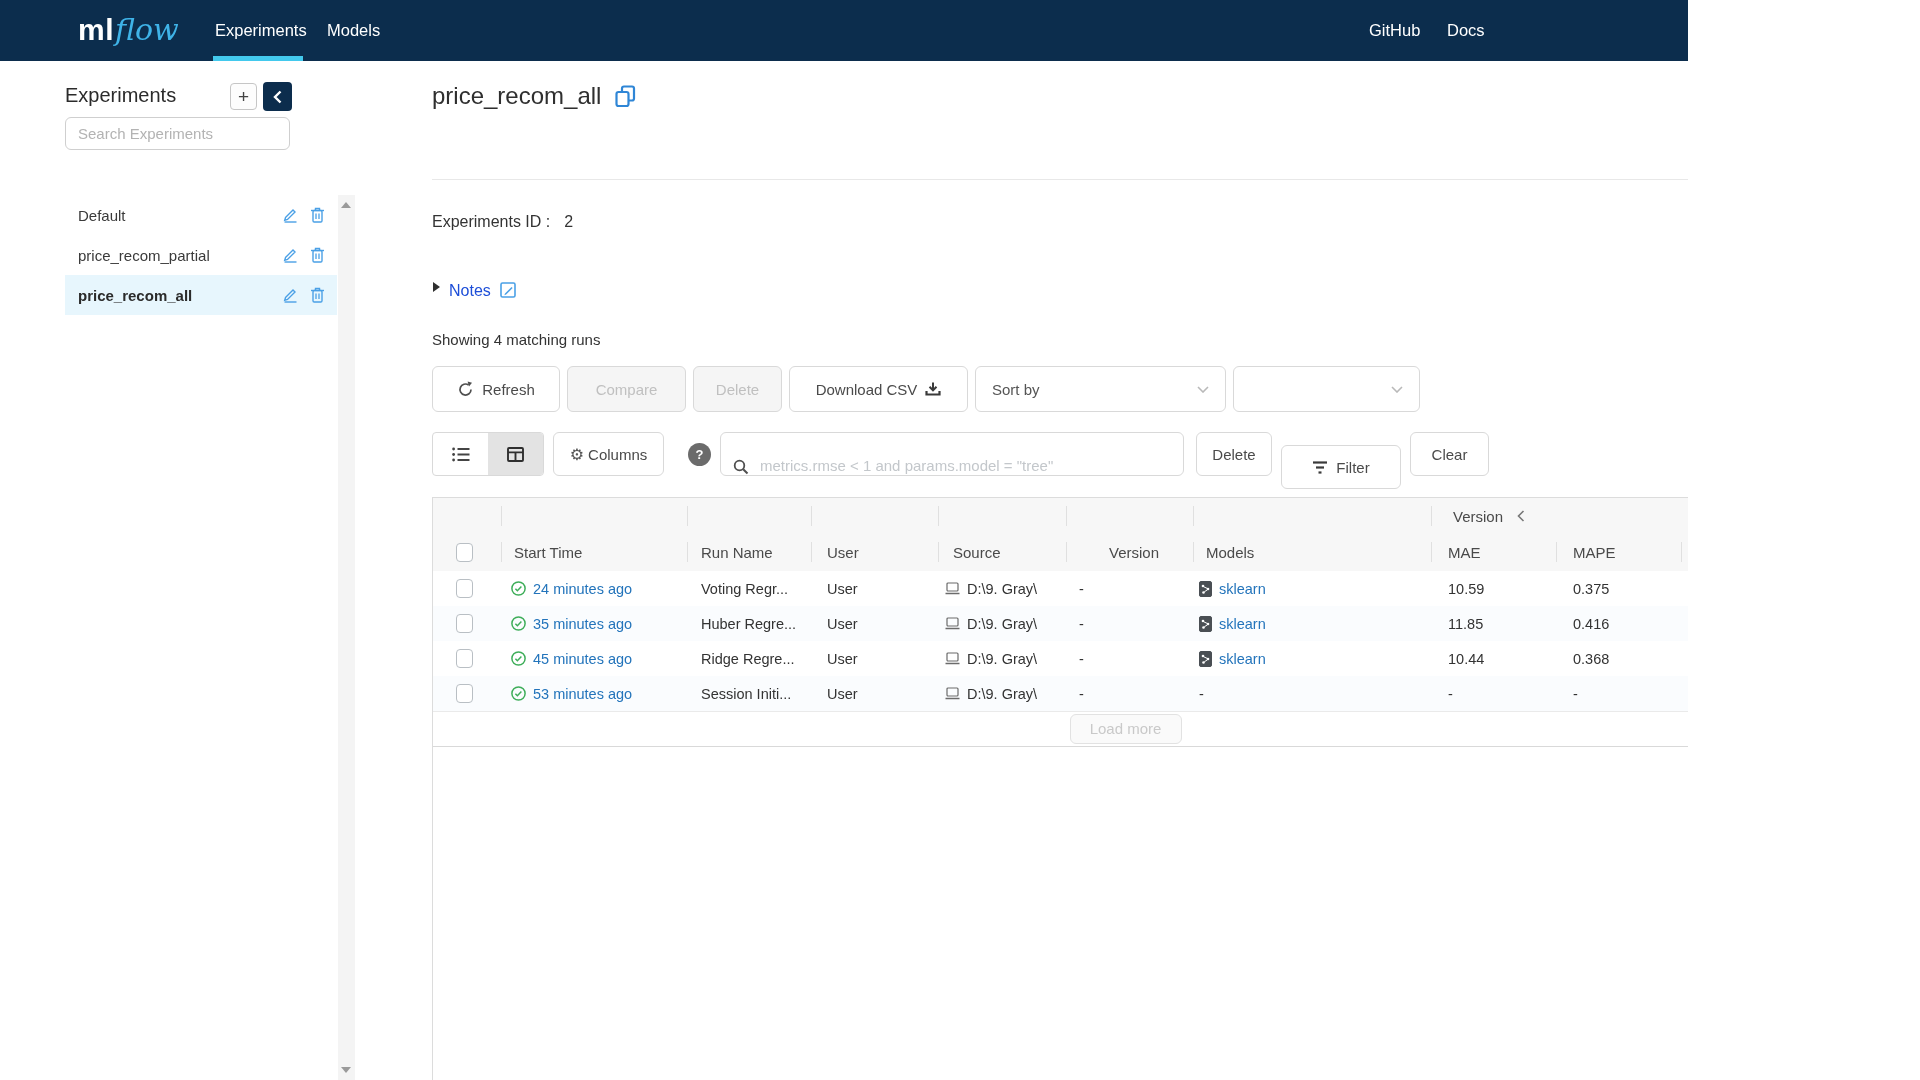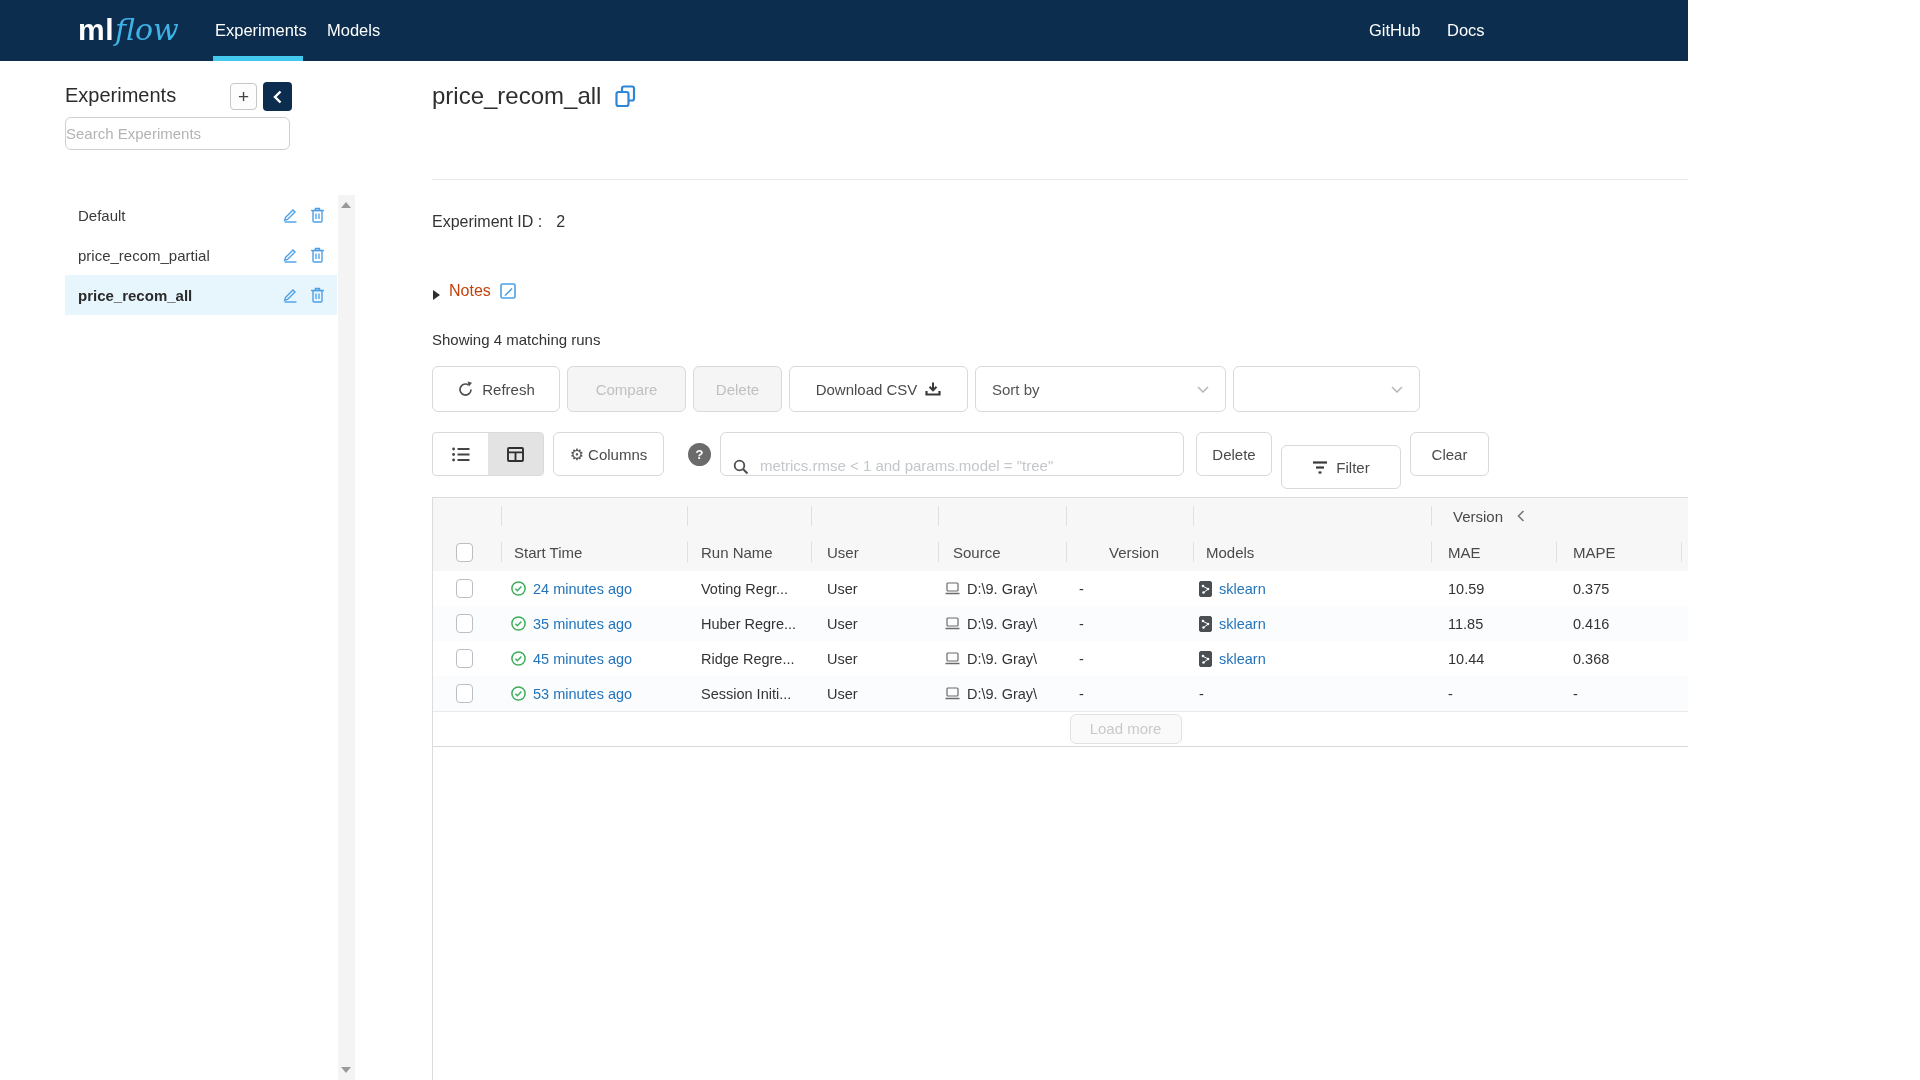--- a/index.html
+++ b/index.html
@@ -15,42 +15,42 @@
   .nav-underline{position:absolute;top:56px;height:5px;background:#43c9ed;}
   .nav-link{position:absolute;top:0;height:61px;display:flex;align-items:center;color:#fff;font-size:16.5px;cursor:pointer;}
 
   
   .sb-title{position:absolute;left:65px;top:84px;font-size:20px;color:#2b2b2b;}
   .sb-add{position:absolute;left:230px;top:83px;width:27px;height:27px;border:1px solid #c6c6c6;border-radius:4px;
           background:#fdfdfd;display:flex;align-items:center;justify-content:center;font-size:19px;color:#444;box-sizing:border-box;}
   .sb-collapse{position:absolute;left:263px;top:82px;width:29px;height:29px;background:#0c2d4d;border-radius:4px;
           display:flex;align-items:center;justify-content:center;}
   .sb-search{position:absolute;left:65px;top:117px;width:225px;height:33px;border:1px solid #cfcfcf;border-radius:6px;
-          box-sizing:border-box;padding:0 0;font-size:15px;color:#ec4899;outline:none;font-family:"Liberation Sans",sans-serif;}
+          box-sizing:border-box;padding:0 12px;font-size:15px;color:#ec4899;outline:none;font-family:"Liberation Sans",sans-serif;}
   .sb-search::placeholder{color:#b3b3b3;}
   .sb-item{position:absolute;left:65px;width:272px;height:40px;display:flex;align-items:center;font-size:15px;color:#3a3a3a;}
   .sb-item .nm{margin-left:13px;flex:1;}
   .sb-item.sel{background:#e7f6fd;font-weight:700;color:#2b2b2b;}
   .sb-item .ic{width:15px;height:16px;margin-right:12px;display:flex;}
   .sb-scroll{position:absolute;left:338px;top:195px;width:17px;height:885px;background:#f4f4f4;}
   .arr-up{width:0;height:0;border-left:5px solid transparent;border-right:5px solid transparent;border-bottom:6px solid #9a9a9a;}
   .arr-dn{width:0;height:0;border-left:5px solid transparent;border-right:5px solid transparent;border-top:6px solid #9a9a9a;}
 
   
   .pg-scroll{position:absolute;left:1903px;top:0;width:17px;height:1080px;background:#f0f0f0;}
   .pg-thumb{position:absolute;left:1px;top:22px;width:15px;height:848px;background:#c4c4c4;}
   .pg-scroll .arr-up{border-bottom-color:#6f6f6f;position:absolute;left:3px;top:8px;}
   .pg-scroll .arr-dn{border-top-color:#555;position:absolute;left:3px;bottom:8px;}
 
   
   .m-title{position:absolute;left:432px;top:82px;font-size:24px;color:#2f2f2f;display:flex;align-items:center;gap:14px;}
   .divider{position:absolute;left:432px;top:179px;width:1387px;height:1px;background:#e8e8e8;}
   .expid{position:absolute;left:432px;top:213px;font-size:16px;color:#333;}
   .expid .val{margin-left:14px;}
-  .notes{position:absolute;left:432px;top:282px;display:flex;align-items:flex-end;gap:9px;font-size:16px;color:#c2410c;font-weight:500;}
+  .notes{position:absolute;left:432px;top:282px;display:flex;align-items:flex-start;gap:9px;font-size:16px;color:#1d4ed8;font-weight:500;}
   .showing{position:absolute;left:432px;top:331px;font-size:15px;color:#333;}
 
   .btn{position:absolute;height:46px;box-sizing:border-box;border:1px solid #d9d9d9;border-radius:6px;background:#fff;
        display:flex;align-items:center;justify-content:center;gap:8px;font-size:15px;color:#4a4a4a;cursor:pointer;}
   .btn.dis{background:#f5f5f5;color:#c0c0c0;cursor:default;}
   .sel-box{position:absolute;height:46px;box-sizing:border-box;border:1px solid #d9d9d9;border-radius:6px;background:#fff;
        display:flex;align-items:center;justify-content:space-between;padding:0 16px;font-size:15px;color:#555;cursor:pointer;}
   .btn2{height:44px;}
   .toggle{position:absolute;left:432px;top:432px;width:112px;height:44px;box-sizing:border-box;border:1px solid #d9d9d9;
        border-radius:4px;display:flex;overflow:hidden;background:#fff;}
@@ -170,21 +170,21 @@
     <span class="icg">
         <svg width="21" height="23" viewBox="0 0 21 23">
           <rect x="7" y="1.5" width="12" height="14" rx="2" fill="none" stroke="#2f86d6" stroke-width="2.2"></rect>
           <rect x="1.5" y="7" width="12" height="14" rx="2" fill="#fff" stroke="#2f86d6" stroke-width="2.2"></rect>
         </svg>
       </span>
   </div>
   <div class="divider"></div>
 
   <div class="expid">
-    <span>Experiment ID :</span><span class="val">2</span>
+    <span>Experiments ID :</span><span class="val">2</span>
   </div>
 
   <div class="notes">
     <span class="icg">
         <svg width="8" height="10" viewBox="0 0 8 10">
           <path d="M1 0l7 5-7 5z" fill="#2f2f2f"></path>
         </svg>
       </span>
     <span>Notes</span>
     <span class="icg">

